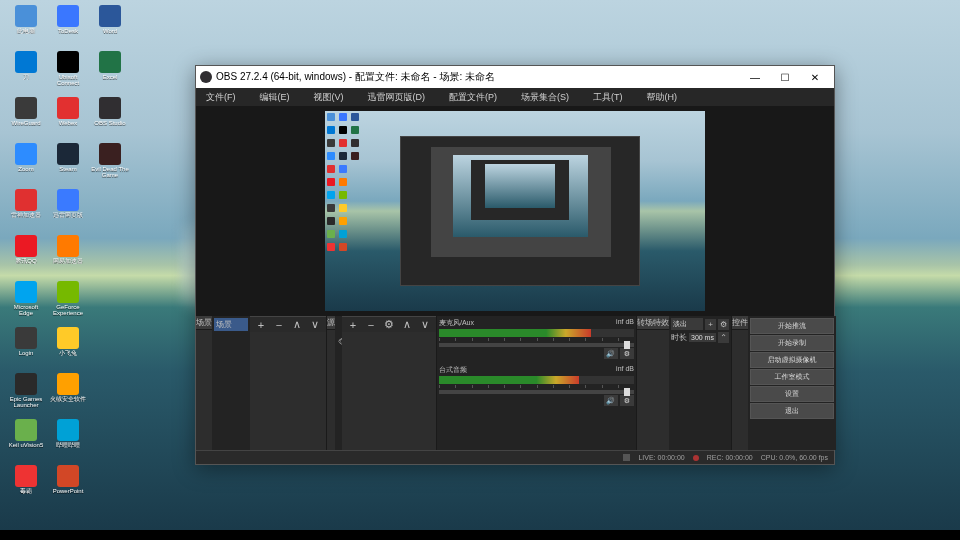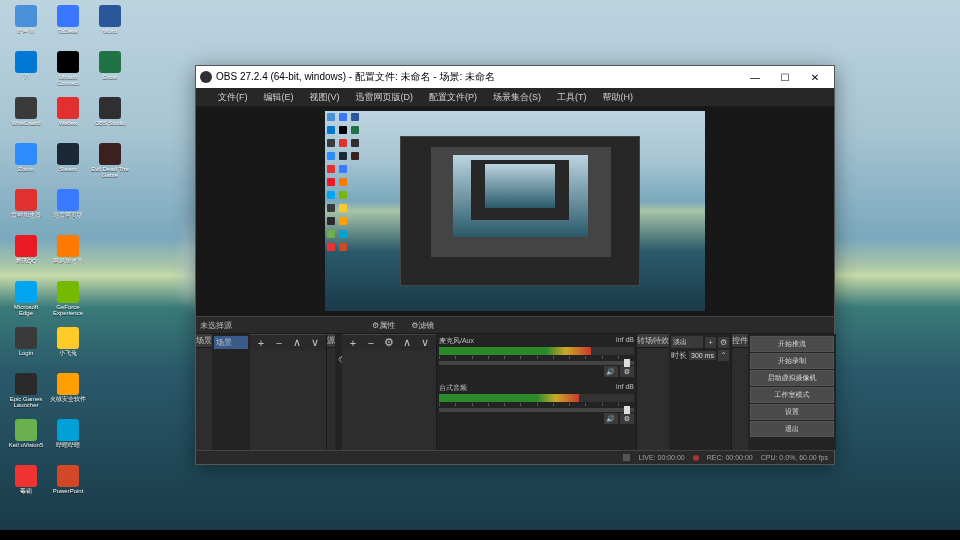--- a/index.html
+++ b/index.html
@@ -20,21 +20,21 @@
 .bin{background:#4a90d9}.todesk{background:#3a77ff}.word{background:#2b579a}.edge{background:#0078d4}.ubi{background:#000;color:#fff}.excel{background:#217346}.wg{background:#3a3a3a}.webex{background:#e23030}.obs{background:#302e31}.zoom{background:#2d8cff}.steam{background:#1b2838}.evil{background:#3a2020}.lei{background:#e03030}.thunder{background:#3a7aff}.qq{background:#eb1923}.fire{background:#ff7a00}.mse{background:#00a4ef}.gf{background:#76b900}.login{background:#3a3a3a}.folder{background:#ffca28}.epic{background:#2a2a2a}.huo{background:#ffa000}.keil{background:#6ab04c}.bili{background:#00a1d6}.duba{background:#e33}.ppt{background:#d24726}
 .obs-win {
   position:absolute; top:65px; left:195px; width:640px; height:400px;
   background:#fff; border:1px solid #555; box-shadow:0 4px 20px rgba(0,0,0,.4); z-index:5;
   display:flex; flex-direction:column;
 }
 .titlebar { height:22px; background:#fff; display:flex; align-items:center; padding:0 4px; font-size:10px; color:#000; }
 .titlebar .ico { width:12px; height:12px; background:#302e31; border-radius:50%; margin-right:4px; }
 .titlebar .sp { flex:1; }
 .titlebar .wb { width:30px; height:20px; display:flex; align-items:center; justify-content:center; font-size:10px; cursor:pointer; }
-.menubar { height:18px; background:#272727; display:flex; align-items:center; padding:0 16px; gap:4px; }
+.menubar { height:18px; background:#272727; display:flex; align-items:center; padding:0 4px; gap:12px; }
 .menubar .mi { font-size:9px; color:#d0d0d0; padding:2px 6px; cursor:pointer; }
 .preview { background:#181818; position:relative; height:210px; display:flex; align-items:center; justify-content:center; }
 .pv-inner { width:380px; height:200px; position:relative; background:linear-gradient(180deg,#bcd4e0 0%,#a7c4d3 25%,#7aa8bd 45%,#a8c4a8 50%,#2a5a6a 70%,#1a3a4a 100%); overflow:hidden; }
 .pv-icons { position:absolute; top:2px; left:2px; display:grid; grid-template-columns:repeat(3,12px); grid-auto-rows:13px; gap:0; }
 .pi { width:8px; height:8px; border-radius:1px; }
 .pv-recurse { position:absolute; top:25px; left:75px; width:240px; height:150px; background:#272727; border:1px solid #444; }
 .pv-recurse2 { position:absolute; top:10px; left:30px; width:180px; height:110px; background:#444; }
 .pv-recurse3 { position:absolute; top:8px; left:22px; width:135px; height:82px; background:linear-gradient(180deg,#bcd4e0,#2a5a6a); }
 .pv-recurse4 { position:absolute; top:5px; left:18px; width:98px; height:60px; background:#272727; }
 .pv-recurse5 { position:absolute; top:4px; left:14px; width:70px; height:44px; background:linear-gradient(180deg,#bcd4e0,#2a5a6a); }
@@ -246,26 +246,20 @@
             <div class="pv-recurse2">
               <div class="pv-recurse3">
                 <div class="pv-recurse4">
                   <div class="pv-recurse5"></div>
                 </div>
               </div>
             </div>
           </div>
       </div>
     </div>
-    <div class="toolbar">
-      <span class="lbl">未选择源</span>
-      <span style="flex:0 0 120px"></span>
-      <span class="tb">⚙<span>属性</span></span>
-      <span class="tb">⚙<span>滤镜</span></span>
-    </div>
     <div class="panels">
       <div class="panel">
         <div class="ph">场景</div>
         <div class="pc">
             <div style="background:#3a5a8a;padding:1px 2px">场景</div>
           </div>
         <div class="pf">
           <span class="pb">+</span>
           <span class="pb">−</span>
           <span class="pb">∧</span>

